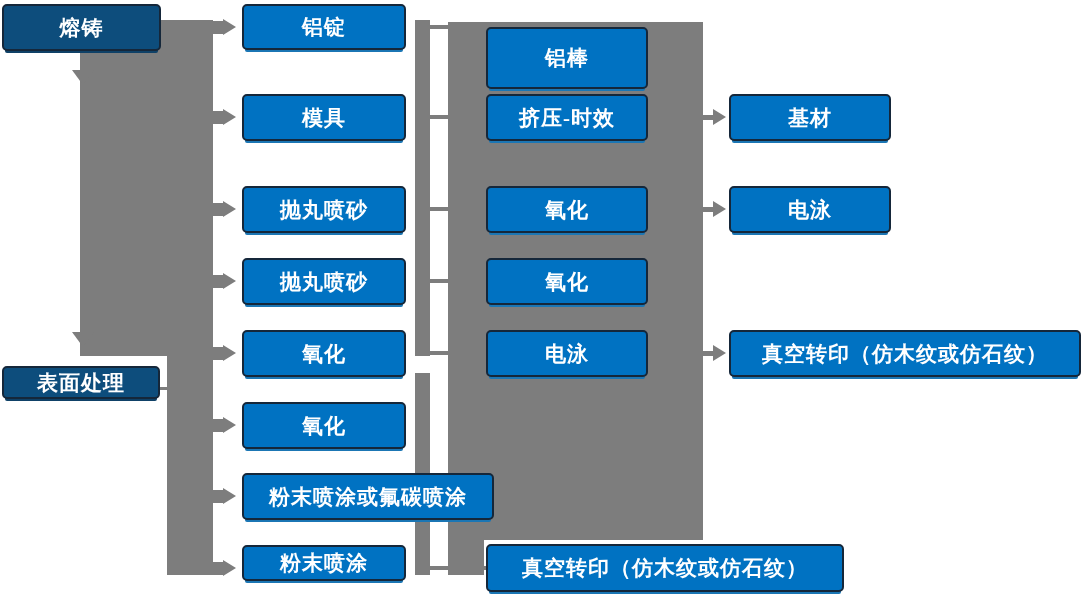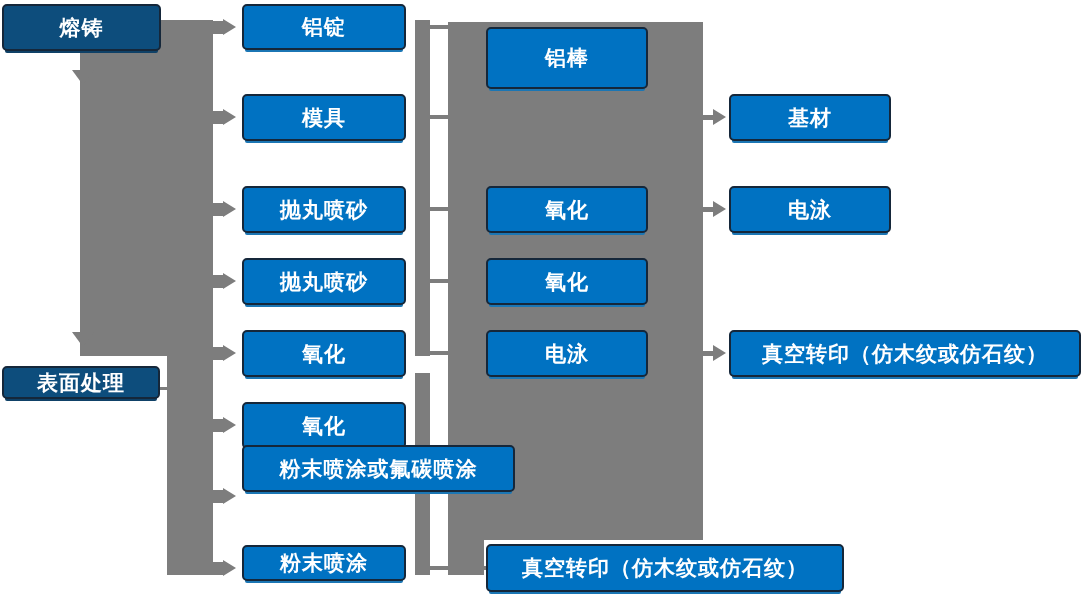--- a/index.html
+++ b/index.html
@@ -80,24 +80,25 @@
 
   <div class="box dark" style="left:2px;top:4px;width:159px;height:47px;">熔铸</div>
   <div class="box dark" style="left:2px;top:366px;width:158px;height:33px;">表面处理</div>
 
   <div class="box light" style="left:242px;top:4px;width:164px;height:46px;">铝锭</div>
   <div class="box light" style="left:242px;top:94px;width:164px;height:47px;">模具</div>
   <div class="box light" style="left:242px;top:186px;width:164px;height:47px;">抛丸喷砂</div>
   <div class="box light" style="left:242px;top:258px;width:164px;height:47px;">抛丸喷砂</div>
   <div class="box light" style="left:242px;top:330px;width:164px;height:47px;">氧化</div>
   <div class="box light" style="left:242px;top:402px;width:164px;height:47px;">氧化</div>
-  <div class="box light" style="left:242px;top:445px;width:273px;height:47px;">粉末喷涂或氟碳喷涂</div>
+  <div class="box light" style="left:242px;top:473px;width:252px;height:47px;">粉末喷涂或氟碳喷涂</div>
   <div class="box light" style="left:242px;top:545px;width:164px;height:36px;">粉末喷涂</div>
 
   <div class="box light" style="left:486px;top:4px;width:162px;height:62px;margin-top:23px;">铝棒</div>
+  <div class="box light" style="left:486px;top:94px;width:162px;height:47px;">挤压-时效</div>
   <div class="box light" style="left:486px;top:186px;width:162px;height:47px;">氧化</div>
   <div class="box light" style="left:486px;top:258px;width:162px;height:47px;">氧化</div>
   <div class="box light" style="left:486px;top:330px;width:162px;height:47px;">电泳</div>
   <div class="box light" style="left:486px;top:544px;width:358px;height:48px;">真空转印（仿木纹或仿石纹）</div>
 
   <div class="box light" style="left:729px;top:94px;width:162px;height:47px;text-align:right;">基材</div>
   <div class="box light" style="left:729px;top:186px;width:162px;height:47px;">电泳</div>
   <div class="box light" style="left:729px;top:330px;width:352px;height:47px;">真空转印（仿木纹或仿石纹）</div>
 
 </div>

